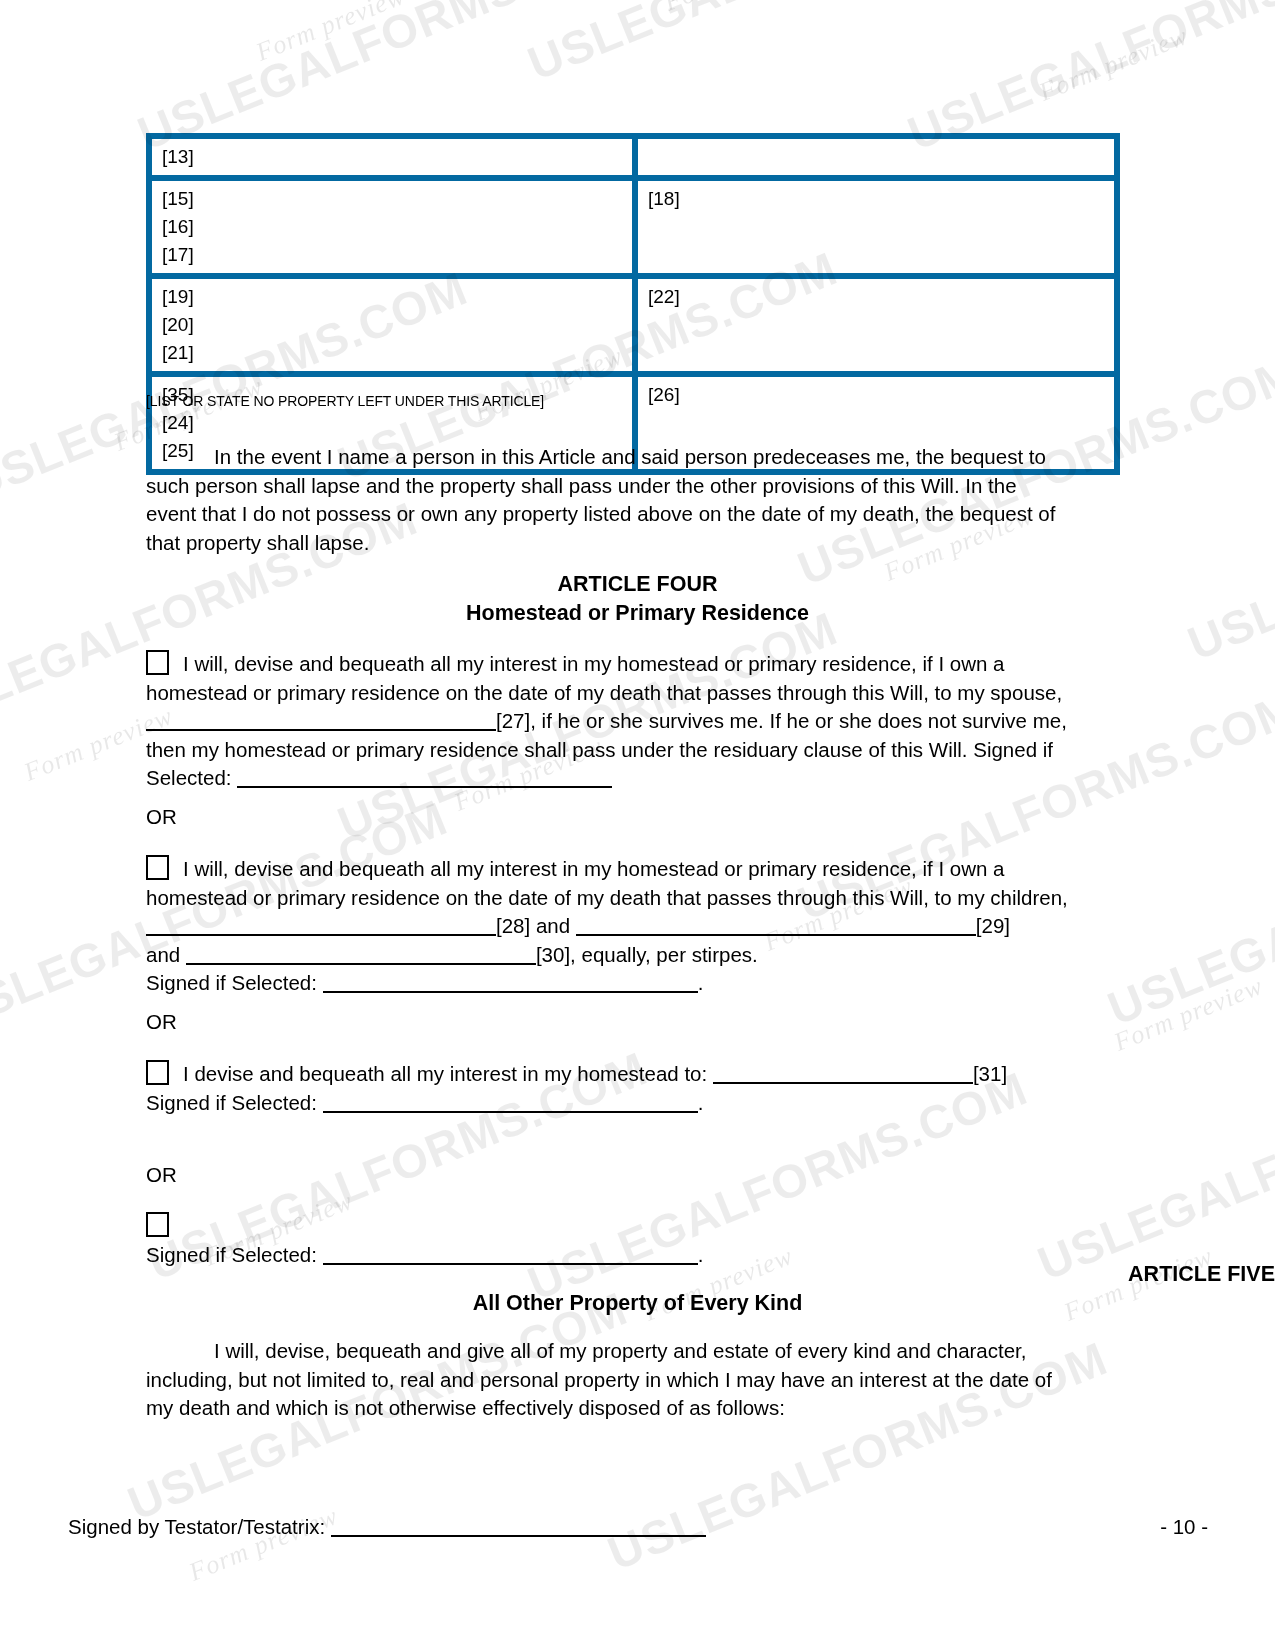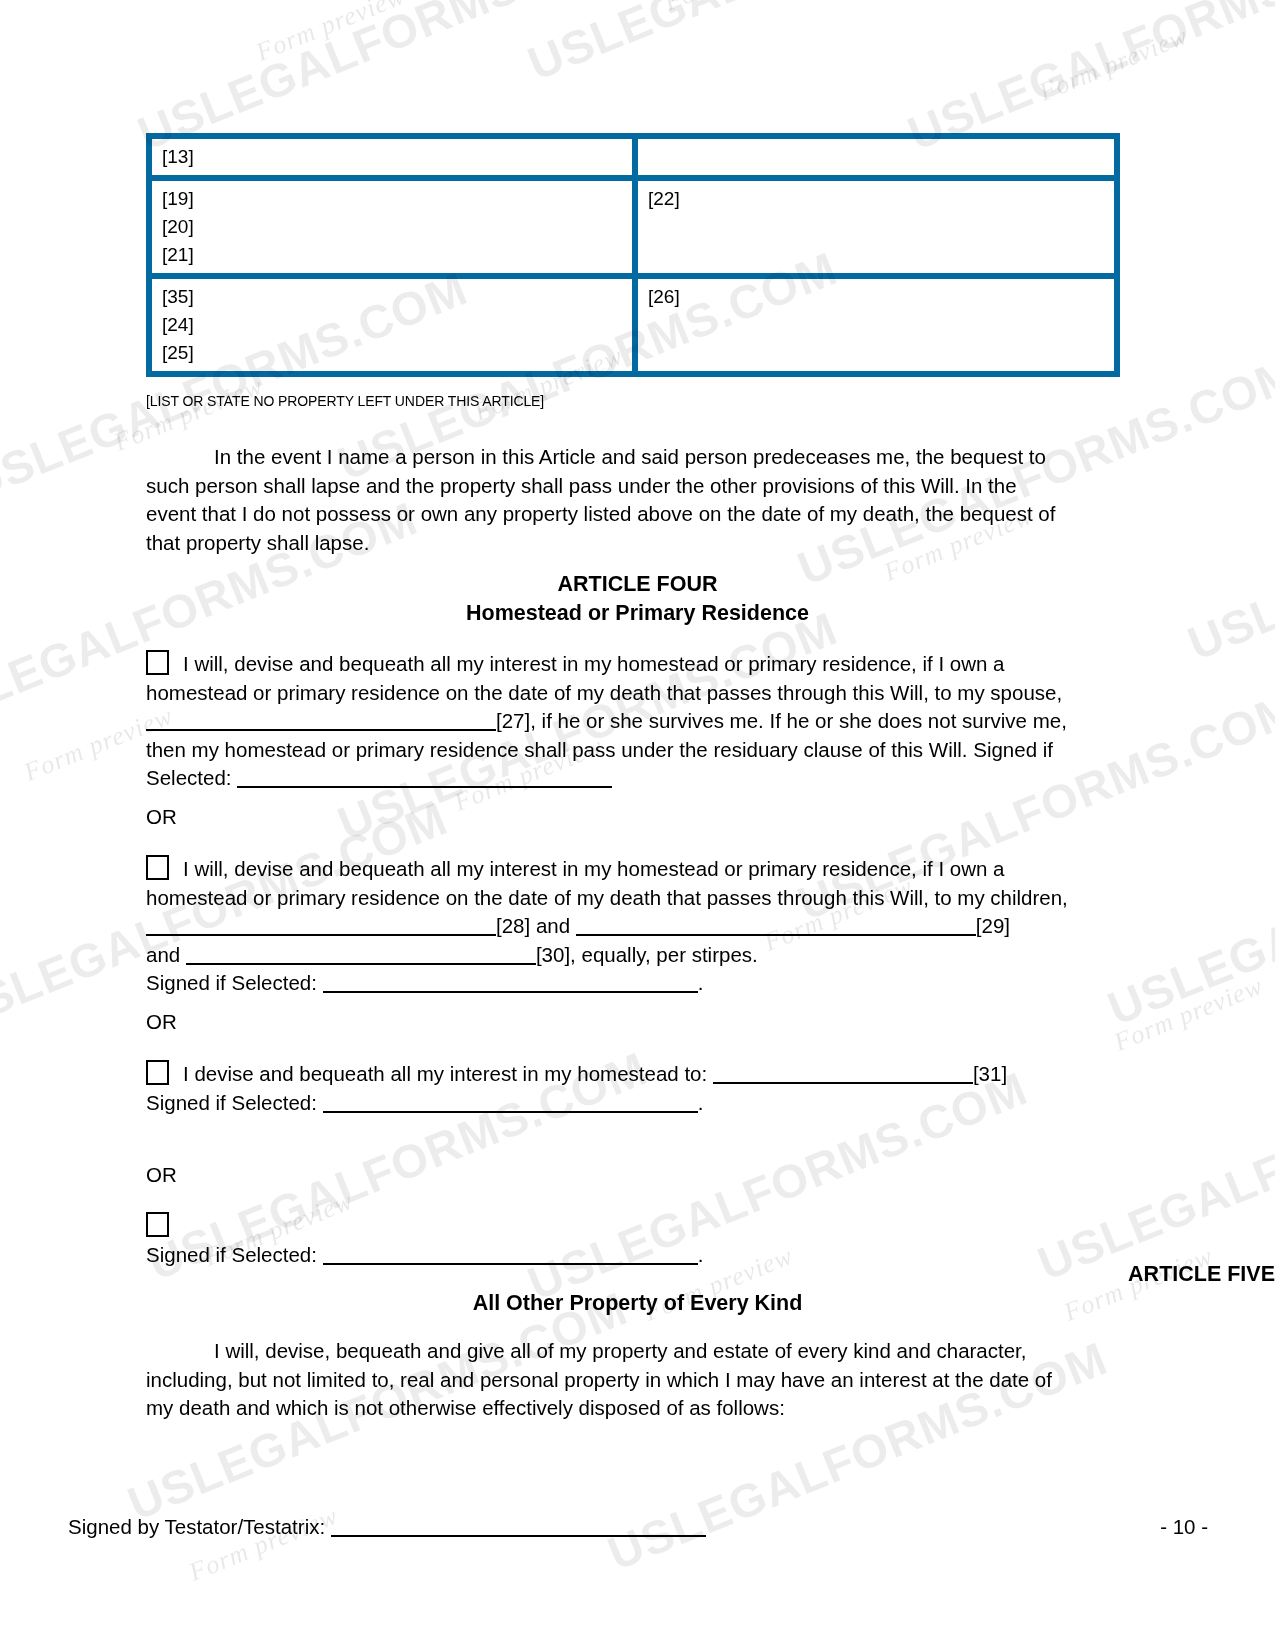--- a/index.html
+++ b/index.html
@@ -213,20 +213,30 @@
         <tr>
           <td class="left">
             <span class="cellrow">[13]</span>
           </td>
           <td class="right">
             <span class="cellrow blank">&nbsp;</span>
           </td>
         </tr>
         <tr>
           <td class="left">
+            <span class="cellrow">[15]</span>
+            <span class="cellrow">[16]</span>
+            <span class="cellrow">[17]</span>
+          </td>
+          <td class="right">
+            <span class="cellrow">[18]</span>
+          </td>
+        </tr>
+        <tr>
+          <td class="left">
             <span class="cellrow">[19]</span>
             <span class="cellrow">[20]</span>
             <span class="cellrow">[21]</span>
           </td>
           <td class="right">
             <span class="cellrow">[22]</span>
           </td>
         </tr>
         <tr>
           <td class="left">

